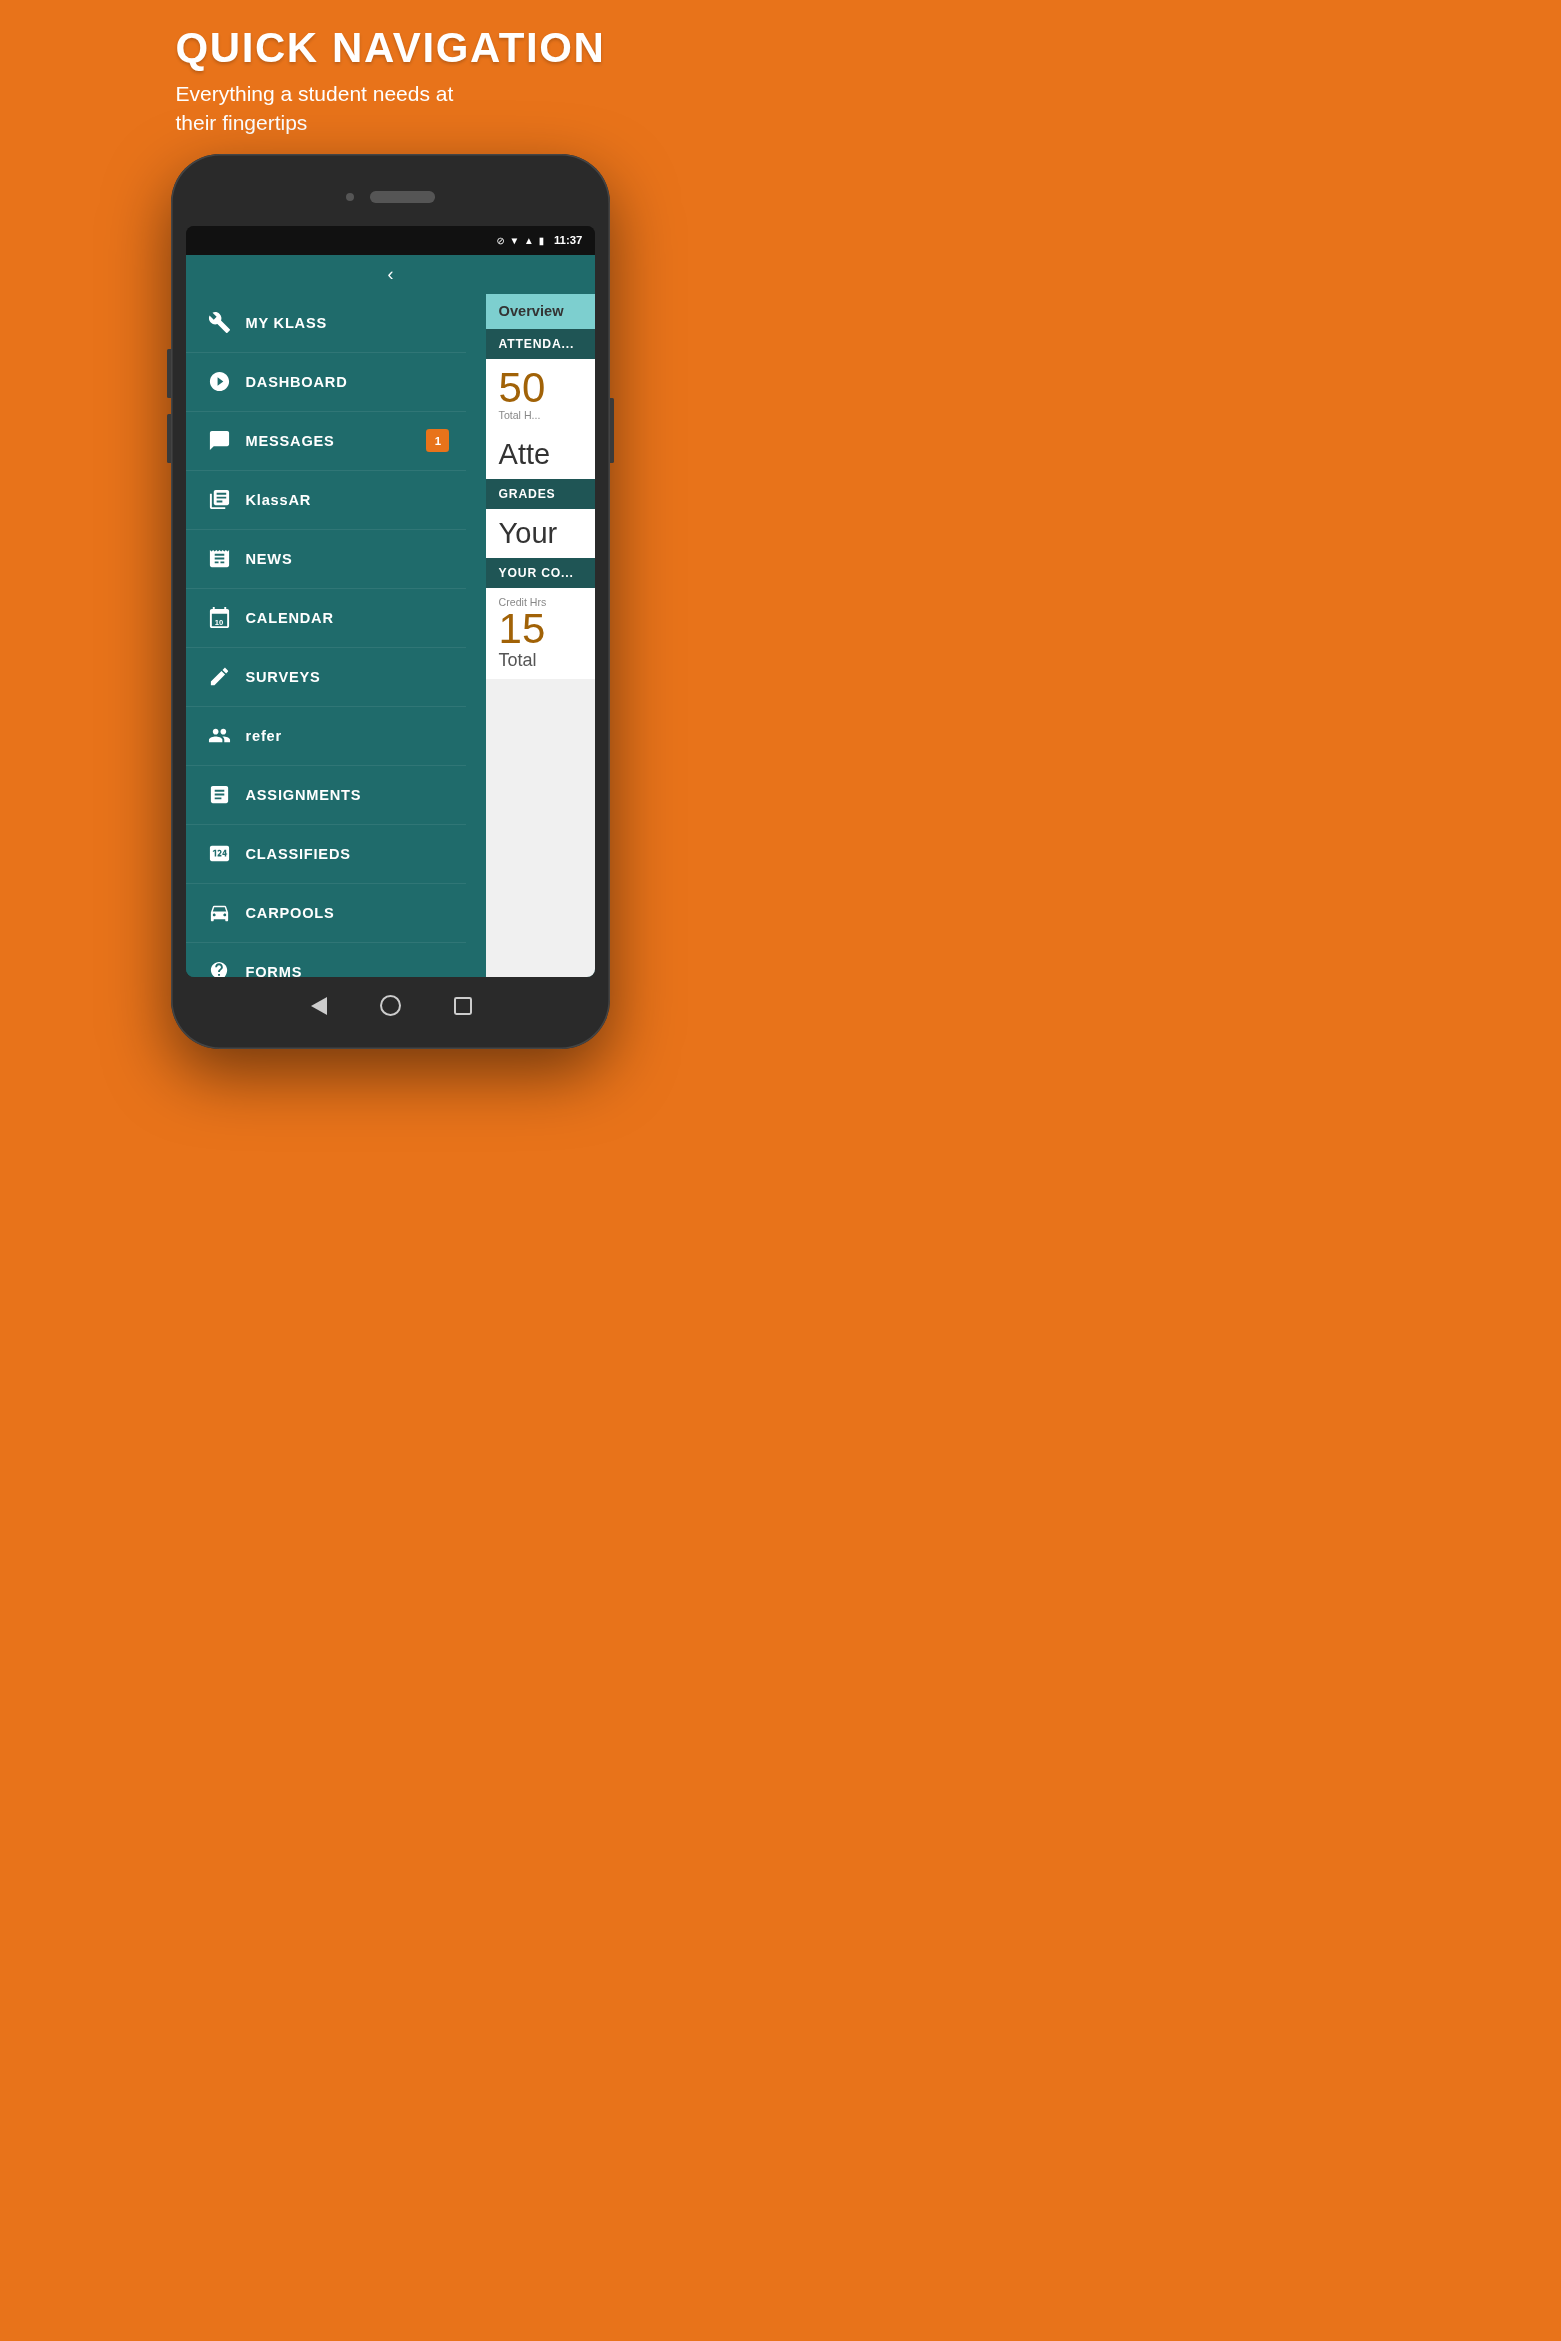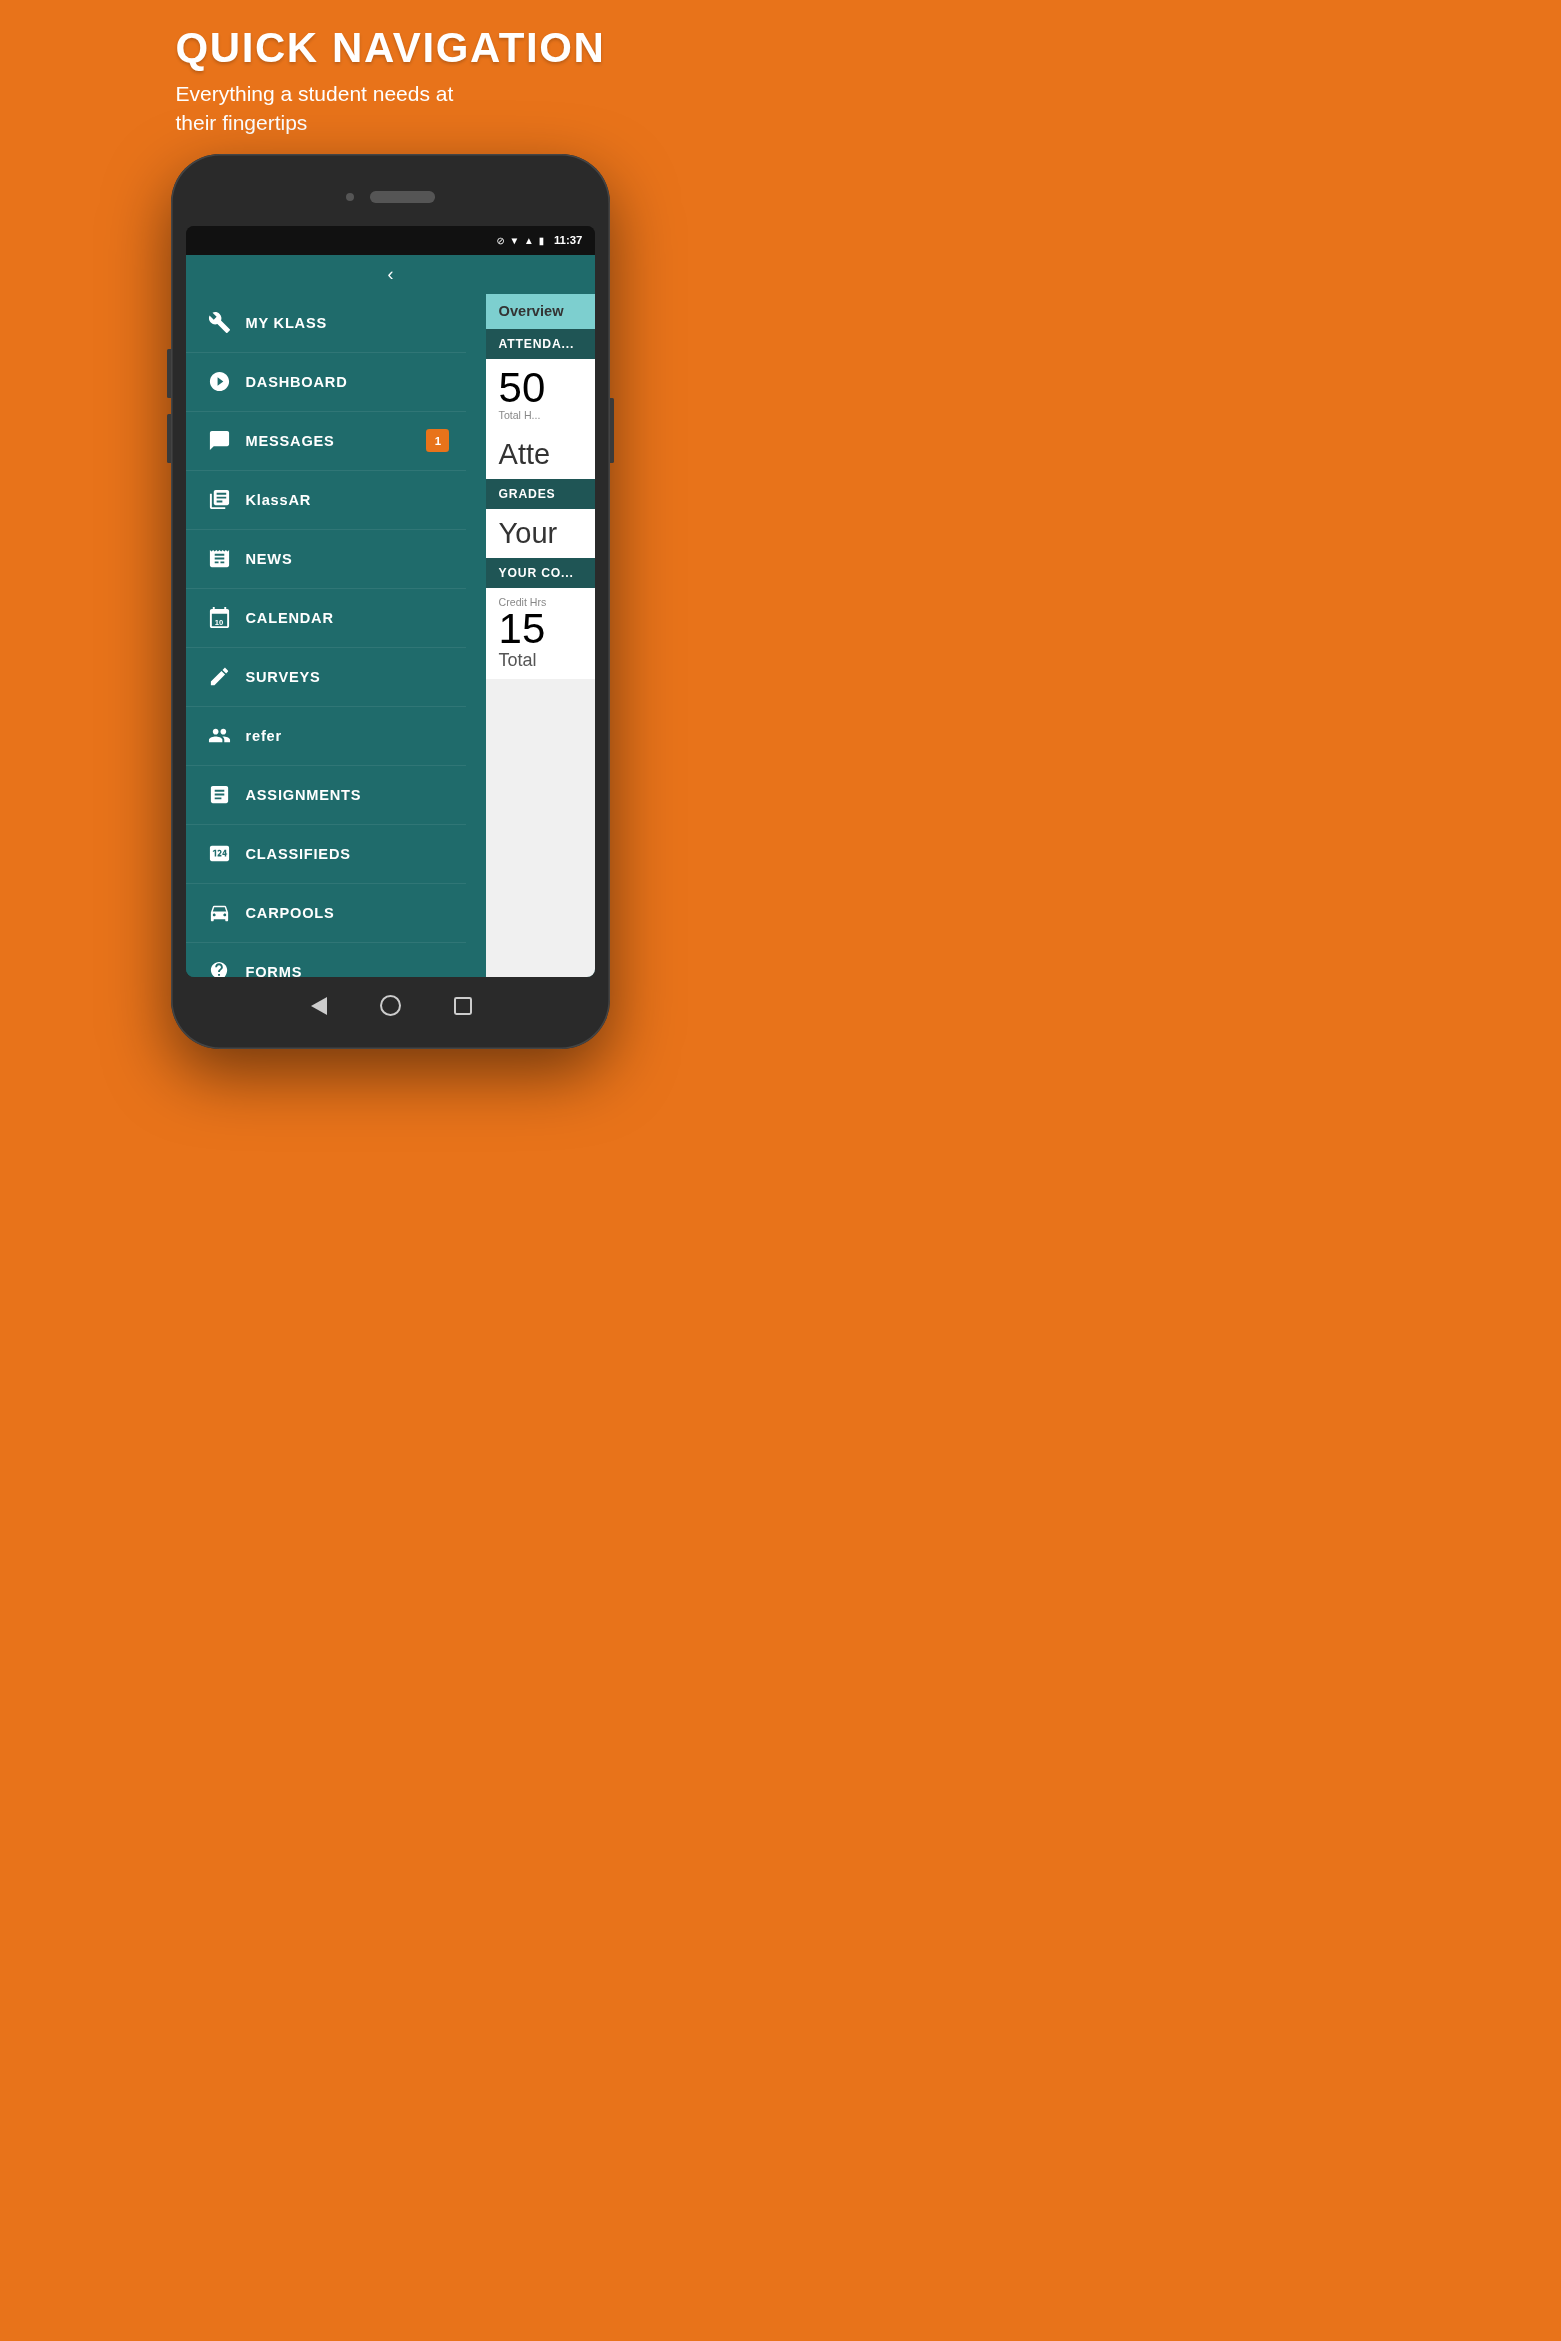--- a/index.html
+++ b/index.html
@@ -232,21 +232,21 @@
     }
 
     .panel-section-content {
       background: white;
       padding: 8.1px 13px;
     }
 
     .panel-big-number {
       font-size: 42px;
       font-weight: 300;
-      color: #000000;
+      color: #a16207;
       line-height: 1;
     }
 
     .panel-subtitle {
       font-size: 10.6px;
       color: #888;
     }
 
     .panel-medium-text {
       font-size: 29px;

